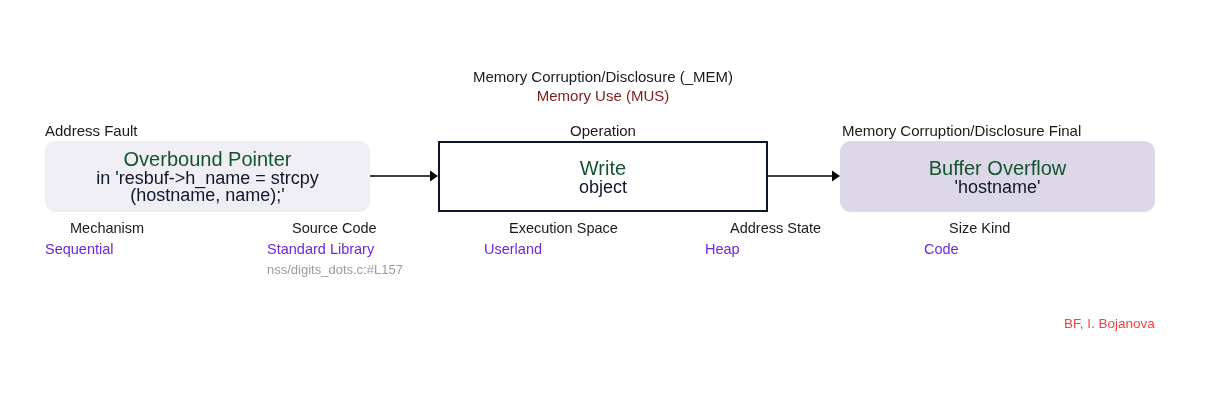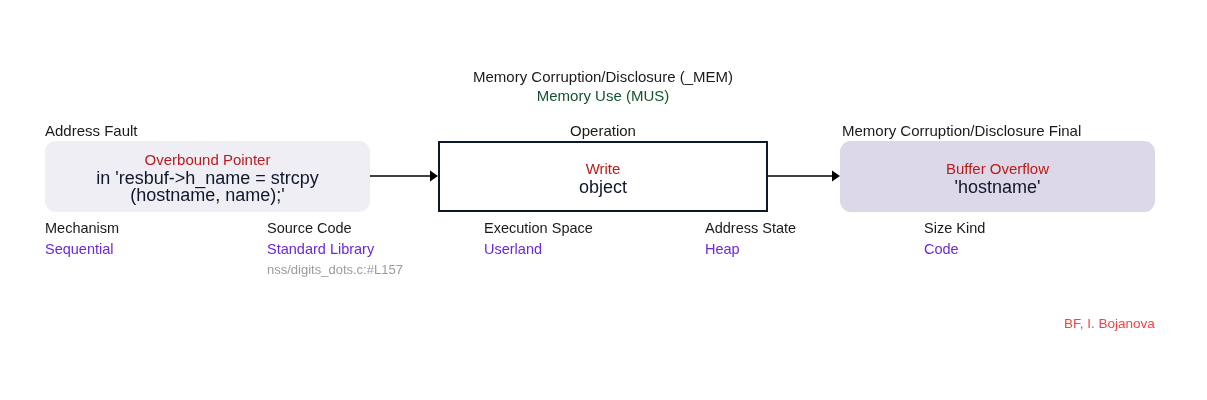--- a/index.html
+++ b/index.html
@@ -23,21 +23,21 @@
   
   .abs { position: absolute; }
 
   
   .node-caption {
     font-size: 15px;
     color: #1a1a1a;
     white-space: nowrap;
     line-height: 19px;
   }
-  .node-caption.purple { color: #14532d; }
+  .node-caption.purple { color: #7f1d1d; }
   .caption-stack { text-align: center; }
 
   
   .node {
     box-sizing: border-box;
     display: flex;
     flex-direction: column;
     align-items: center;
     justify-content: center;
     text-align: center;
@@ -49,39 +49,40 @@
   .node-operation {
     background: #ffffff;
     border: 2px solid #0f172a;
     border-radius: 0;
   }
   .node-final {
     background: #dcd8e8;
     border-radius: 11px;
   }
   .node-title {
-    font-size: 15px;
-    color: #b91c1c;
+    font-size: 20px;
+    color: #14532d;
     line-height: 21px;
   }
   .node-sub {
     font-size: 18px;
     color: #0f172a;
     line-height: 17px;
     max-width: 300px;
   }
   .node-sub.wide { max-width: 310px; }
 
   
   .attr { white-space: nowrap; }
   .attr-label {
     font-size: 14.5px;
     color: #1a1a1a;
     line-height: 21px;
     display: block;
+    margin-left: 25px;
   }
   .attr-value {
     font-size: 14.5px;
     color: #6d28d9;
     line-height: 21px;
     display: block;
   }
   .attr-extra {
     font-size: 13px;
     color: #9a9aa2;

